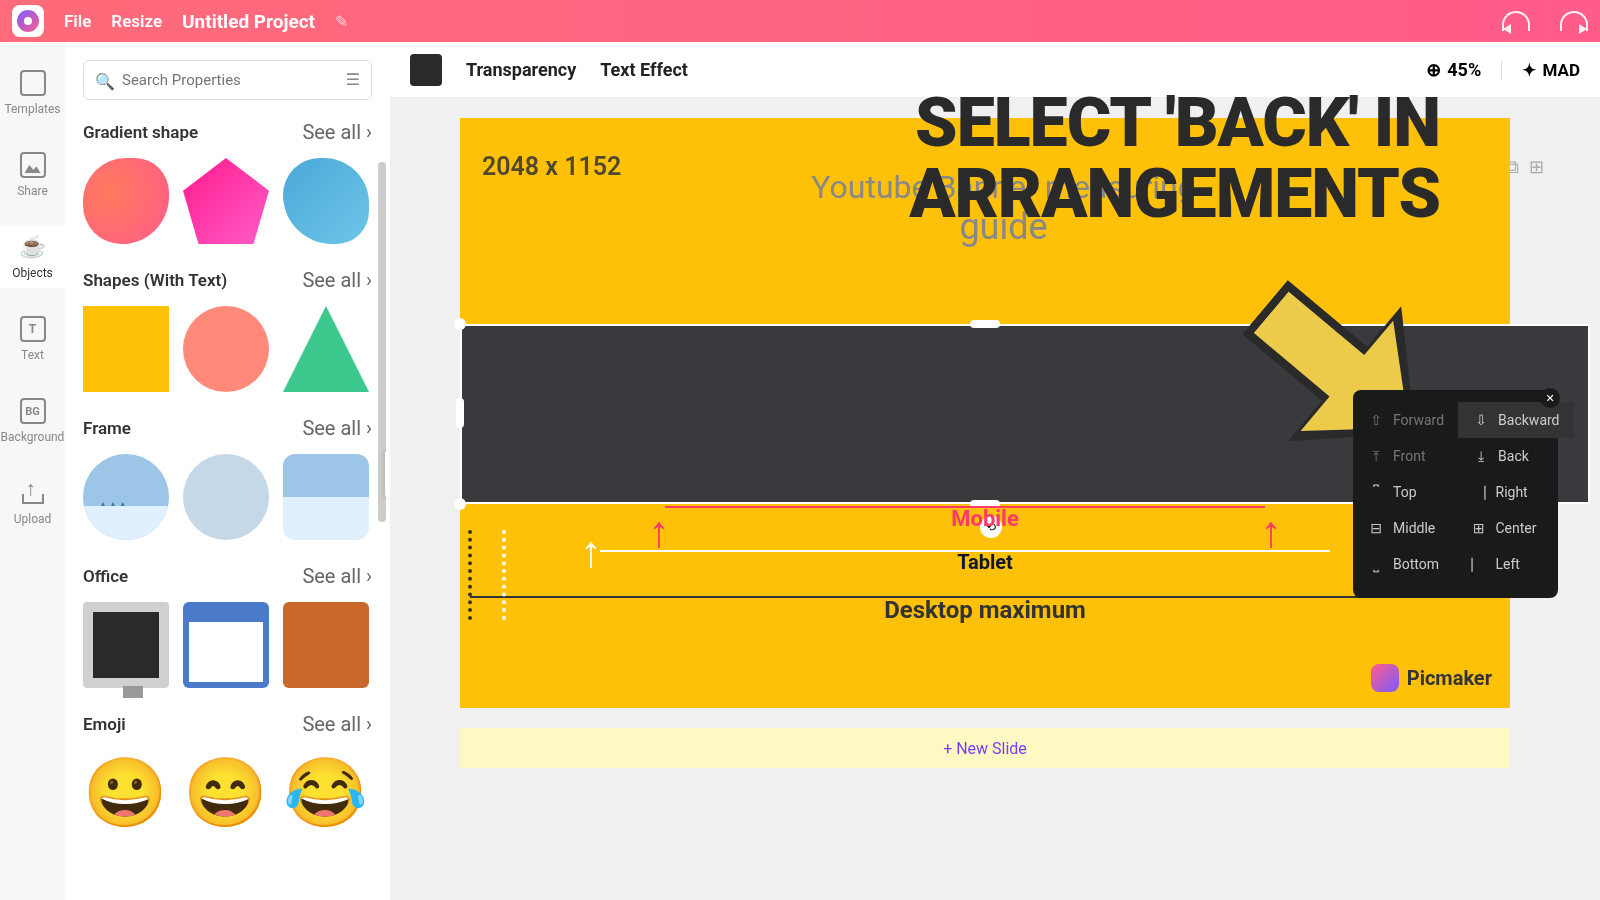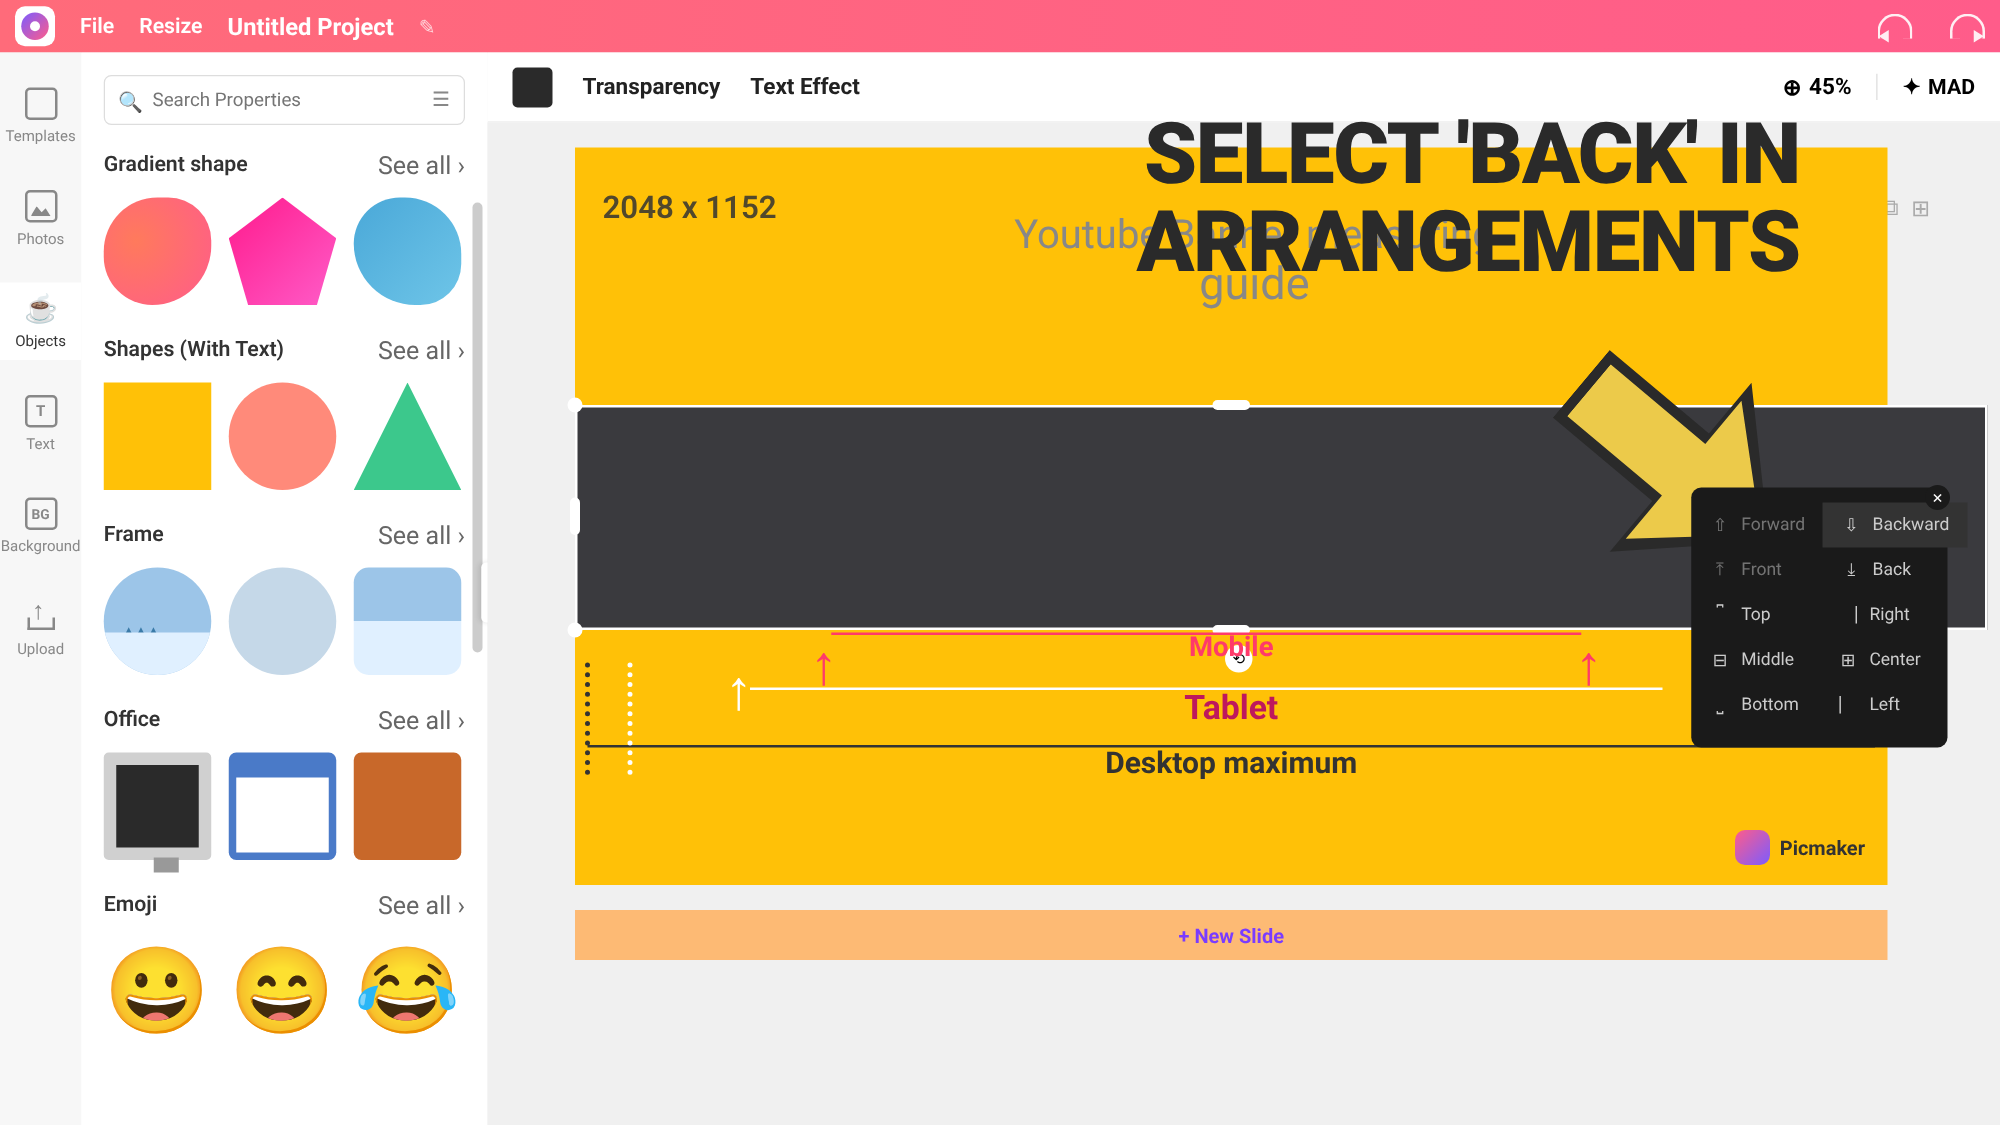--- a/index.html
+++ b/index.html
@@ -94,30 +94,30 @@
 .h-l { width: 8px; height: 30px; left: -4px; top: 280px; }
 .h-t { width: 30px; height: 8px; top: 202px; left: 510px; }
 .h-b { width: 30px; height: 8px; top: 382px; left: 510px; }
 .h-corner { width: 12px; height: 12px; border-radius: 50%; background: #fff; position: absolute; }
 .h-tl { top: 200px; left: -6px; }
 .h-bl { top: 380px; left: -6px; }
 .rotate-handle { position: absolute; top: 398px; left: 520px; width: 22px; height: 22px; background: #fff; border-radius: 50%; display: flex; align-items: center; justify-content: center; font-size: 12px; }
 .guide-mobile { position: absolute; top: 388px; left: 205px; right: 245px; border-top: 2px solid #ff3a6a; }
 .guide-mobile-label { position: absolute; top: 388px; left: 0; right: 0; text-align: center; color: #ff3a6a; font-weight: 700; font-size: 22px; }
 .guide-tablet { position: absolute; top: 432px; left: 140px; right: 180px; border-top: 2px solid #fff; }
-.guide-tablet-label { position: absolute; top: 432px; left: 0; right: 0; text-align: center; color: #be185d; font-weight: 700; font-size: 27px; }
+.guide-tablet-label { position: absolute; top: 432px; left: 0; right: 0; text-align: center; color: #0f172a; font-weight: 700; font-size: 20px; }
 .guide-desktop { position: absolute; top: 478px; left: 10px; right: 10px; border-top: 2px solid #333; }
 .guide-desktop-label { position: absolute; top: 478px; left: 0; right: 0; text-align: center; color: #333; font-weight: 700; font-size: 24px; }
 .dotted-arrow { position: absolute; bottom: 88px; width: 3px; border-left: 4px dotted; height: 90px; }
 .da1 { left: 8px; border-color: #333;}
 .da2 { left: 42px; border-color: #fff;}
 .arrow-up { position: absolute; font-size: 44px; }
-.pm-logo { position: absolute; bottom: 16px; right: 18px; display: flex; align-items: center; gap: 8px; color: #333; font-weight: 700; font-size: 16px; }
+.pm-logo { position: absolute; bottom: 16px; right: 18px; display: flex; align-items: center; gap: 8px; color: #333; font-weight: 700; font-size: 20px; }
 .pm-logo-ic { width: 28px; height: 28px; background: linear-gradient(135deg, #ff5c8a, #7b5cff); border-radius: 8px; }
-.new-slide { width: 1050px; height: 40px; background: #fdba74; display: flex; align-items: center; justify-content: center; color: #7a3cff; font-weight: 700; margin-top: 20px; cursor: pointer; }
+.new-slide { width: 1050px; height: 40px; background: #fef9c3; display: flex; align-items: center; justify-content: center; color: #7a3cff; font-weight: 400; margin-top: 20px; cursor: pointer; }
 
 
 .overlay-title { position: absolute; top: 88px; left: 700px; right: 160px; font-size: 68px; font-weight: 900; color: #2a2a2a; text-align: right; line-height: 1.05; z-index: 50; letter-spacing: -1px; }
 .big-arrow { position: absolute; top: 280px; right: 170px; width: 180px; height: 180px; z-index: 60; transform: rotate(40deg); }
 .big-arrow-shape { width: 100%; height: 100%; background: #ecca4a; clip-path: polygon(0% 35%, 55% 35%, 55% 10%, 100% 50%, 55% 90%, 55% 65%, 0% 65%); filter: drop-shadow(0 0 0 6px #2a2a2a); }
 .big-arrow-outline { position: absolute; inset: -8px; background: #2a2a2a; clip-path: polygon(0% 32%, 53% 32%, 53% 5%, 100% 50%, 53% 95%, 53% 68%, 0% 68%); z-index: -1; }
 
 
 .ctx-menu { position: absolute; top: 390px; right: 42px; width: 205px; background: #1a1a1a; border-radius: 8px; z-index: 80; padding: 12px 0 16px; color: #ccc; font-size: 14px; }
 .ctx-close { position: absolute; top: -2px; right: -2px; width: 20px; height: 20px; background: #1a1a1a; border-radius: 50%; color: #fff; display: flex; align-items: center; justify-content: center; font-size: 11px; cursor: pointer; }
@@ -163,21 +163,21 @@
   </div>
 </div>
 
 <div class="leftrail">
   <div class="rail-item">
       <div class="rail-icon"></div>
       <span>Templates</span>
     </div>
   <div class="rail-item">
       <div class="rail-icon photos"></div>
-      <span>Photos</span>
+      <span>Share</span>
     </div>
   <div class="rail-item active">
       <div class="rail-icon objects">☕</div>
       <span>Objects</span>
     </div>
   <div class="rail-item">
       <div class="rail-icon text">T</div>
       <span>Text</span>
     </div>
   <div class="rail-item">

